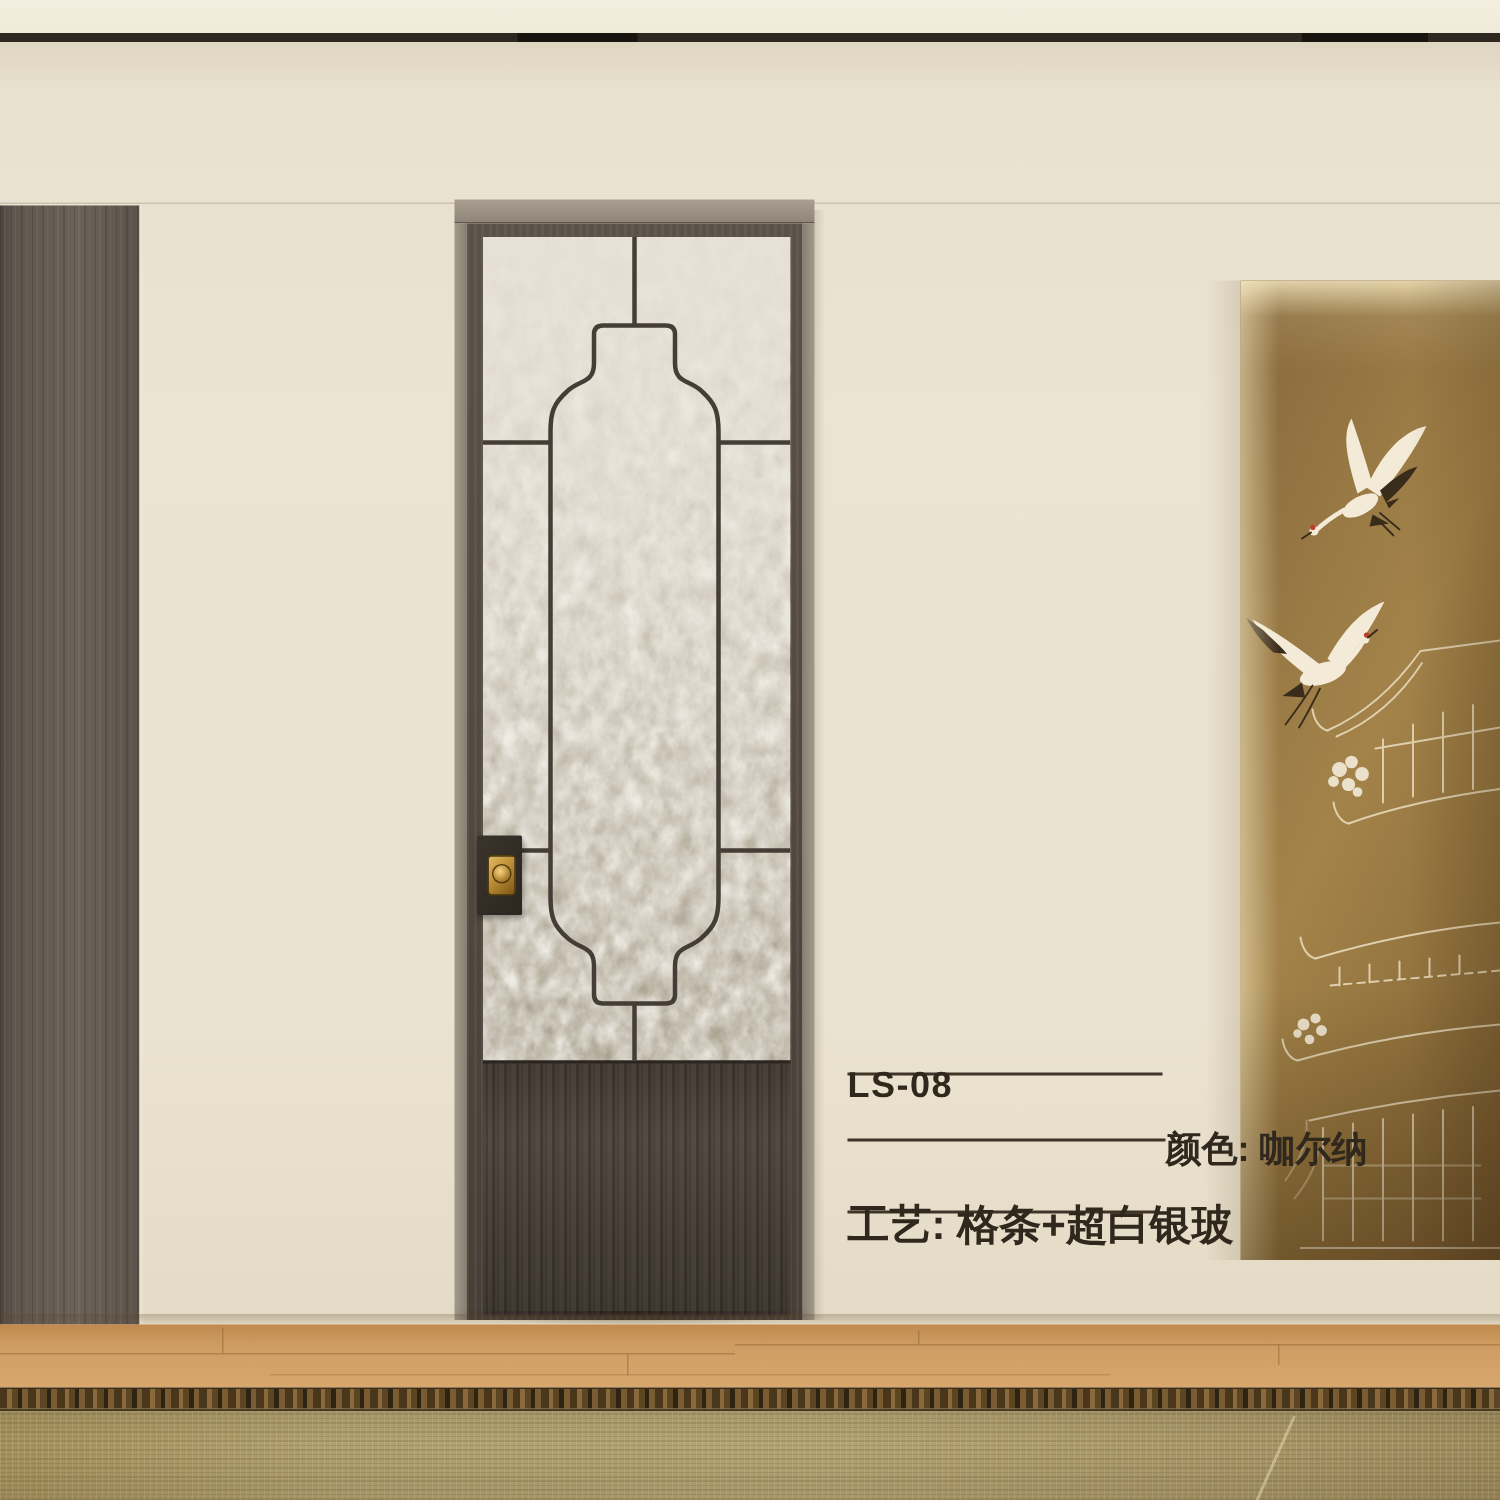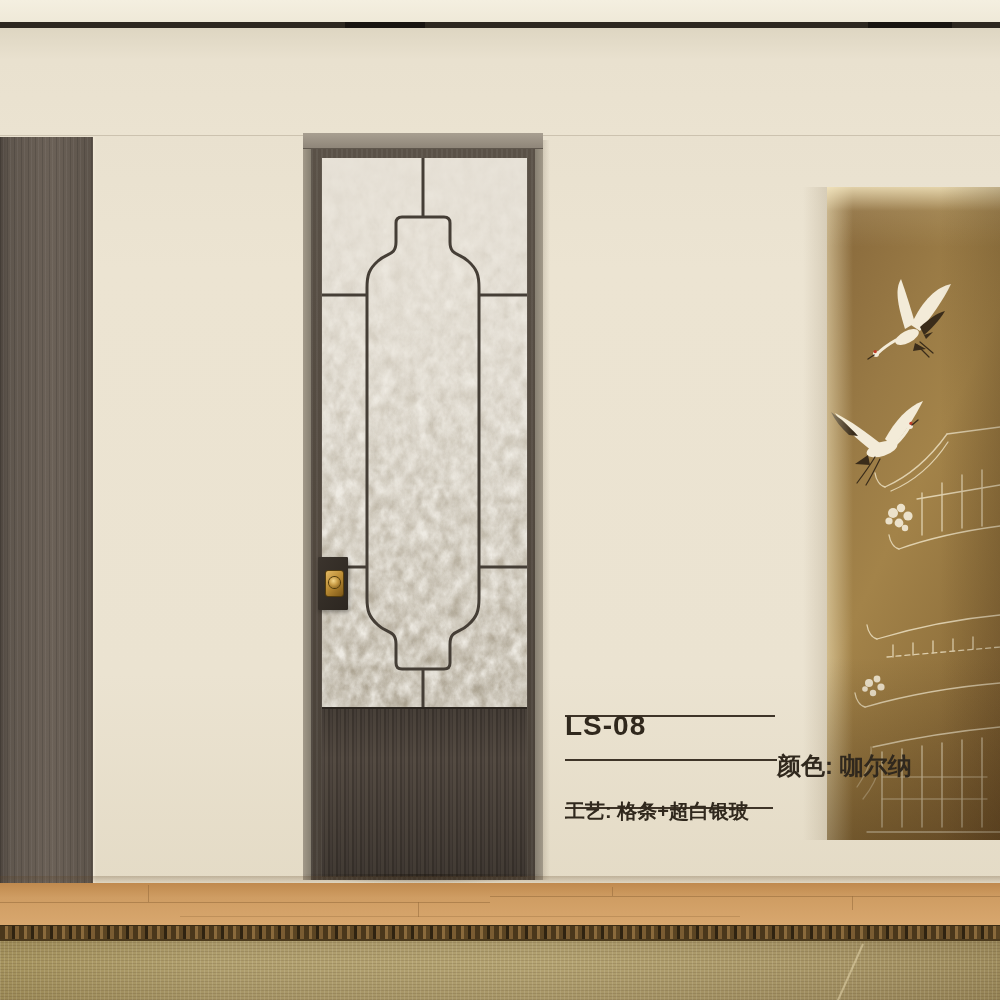--- a/index.html
+++ b/index.html
@@ -75,25 +75,25 @@
   .niche-vignette{left:0;top:0;width:173px;height:653px;
     background:linear-gradient(0deg,rgba(55,36,12,.38),rgba(55,36,12,0) 28%),
                linear-gradient(270deg,rgba(55,36,12,.22),rgba(55,36,12,0) 35%);}
   .niche svg{left:0;top:0;}
   .niche-wall-shadow{left:803px;top:187px;width:24px;height:653px;
     background:linear-gradient(90deg,rgba(110,90,55,0),rgba(110,90,55,.16));}
 
   
   .label-block{left:565px;top:710px;width:260px;color:var(--c-label_text,#30281d);}
   .label-row{position:relative;display:block;}
-  .row-model{left:0;top:0;width:210px;font-size:28px;font-weight:600;letter-spacing:1px;
+  .row-model{left:0;top:0;width:210px;font-size:24px;font-weight:600;letter-spacing:1px;
     padding-bottom:5px;border-bottom:2px solid #3e3428;}
   .row-color{left:0;top:40px;width:212px;font-size:24px;font-weight:600;
     padding-bottom:9px;border-bottom:2px solid #3e3428;white-space:nowrap;text-align:right;}
-  .row-craft{left:0;top:88px;width:208px;font-size:20px;font-weight:600;
+  .row-craft{left:0;top:88px;width:208px;font-size:28px;font-weight:600;
     padding-bottom:9px;border-bottom:2px solid #3e3428;white-space:nowrap;}
 
   
   .floor{left:0;top:883px;width:1000px;height:42px;
     background:linear-gradient(180deg,#c08a4e 0,#cf9d63 35%,#d8a76e 100%);}
   .plank{background:rgba(150,108,60,.55);}
   .pl-h1{left:0;top:19px;width:490px;height:1px;}
   .pl-h2{left:490px;top:13px;width:510px;height:1px;}
   .pl-h3{left:180px;top:33px;width:560px;height:1px;background:rgba(150,108,60,.35);}
   .pl-v1{left:148px;top:2px;width:1px;height:17px;}

